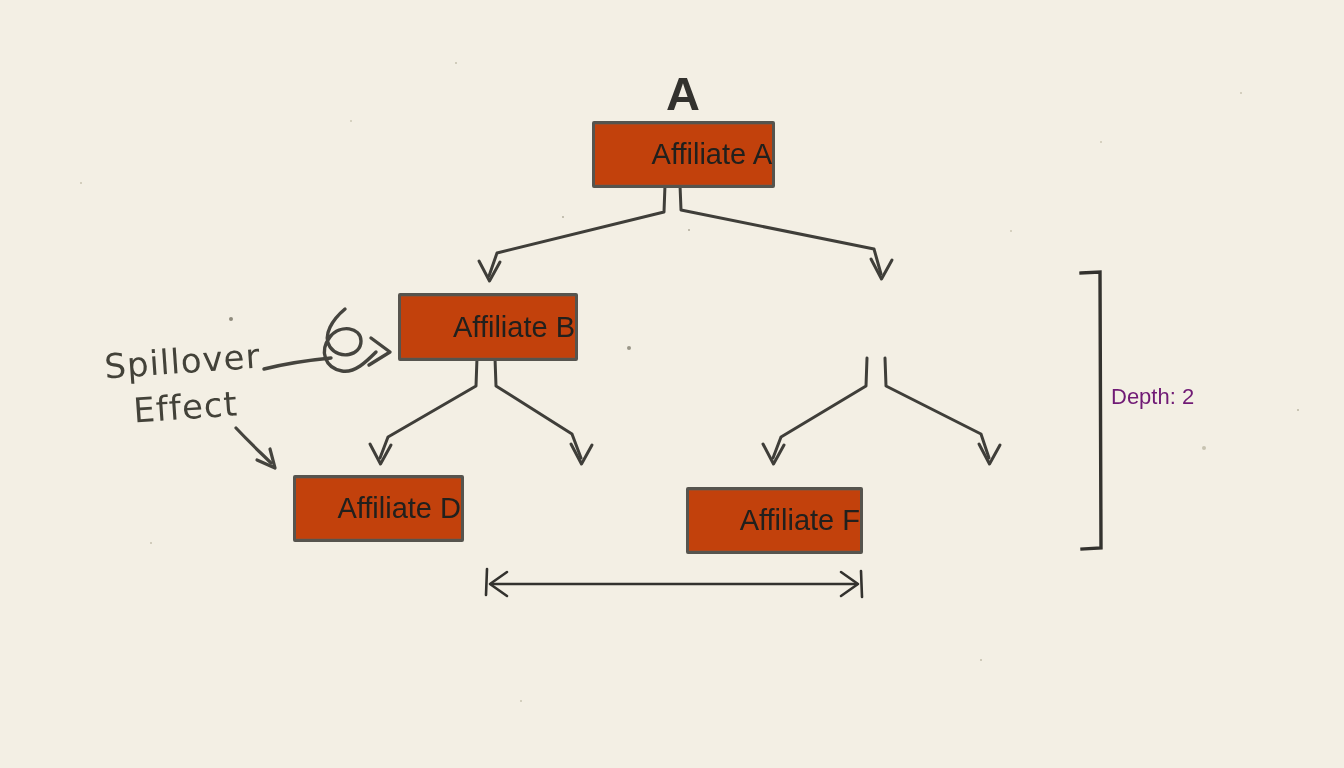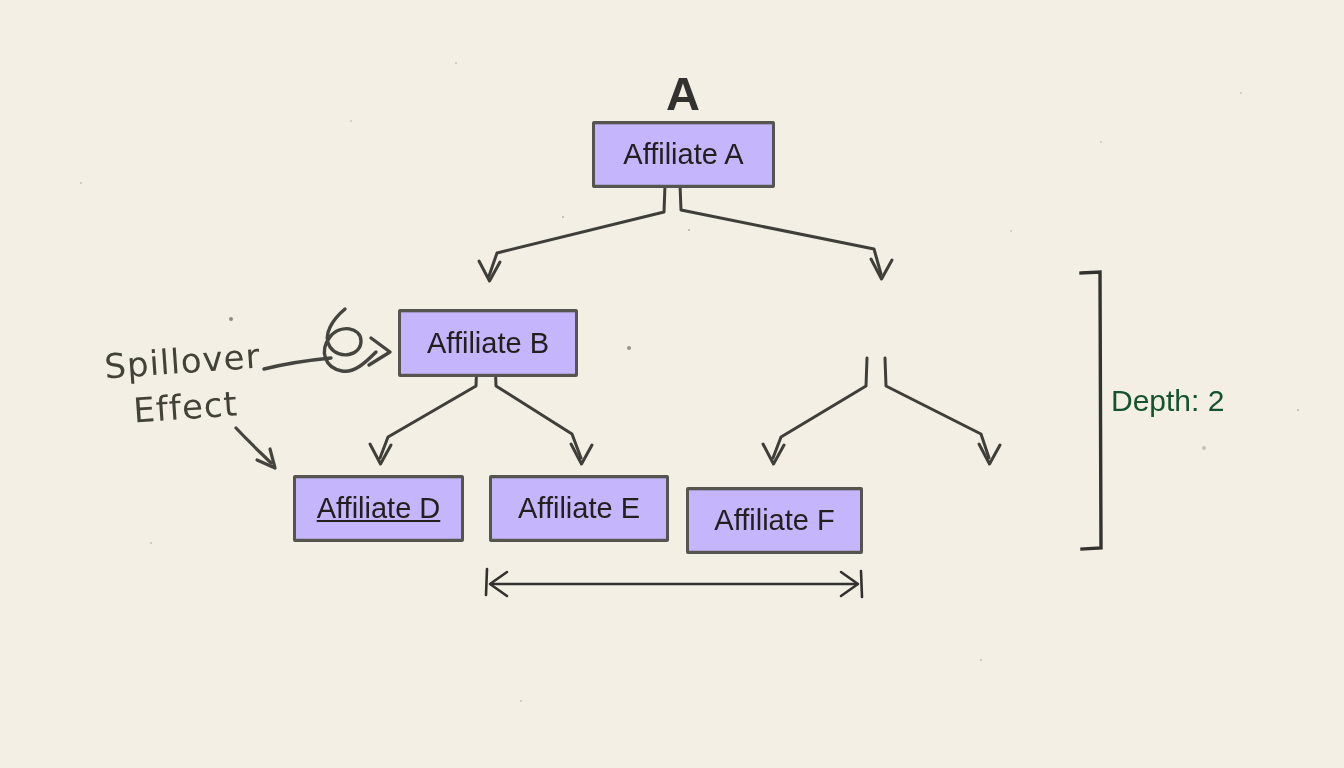--- a/index.html
+++ b/index.html
@@ -36,43 +36,43 @@
 
   .tree-title{
     position:absolute;left:643px;top:66px;width:80px;
     text-align:center;font-size:47px;font-weight:600;color:#33322e;
   }
 
   .node{
     position:absolute;
     border:3px solid #56544e;
     border-radius:2px;
-    background:#c4b5fd;
+    background:#c2410c;
     box-shadow:inset 0 1px 0 rgba(98,95,86,.35), inset 0 -1px 0 rgba(98,95,86,.25);
-    display:flex;align-items:center;justify-content:center;
+    display:flex;align-items:center;justify-content:flex-end;
     color:#21201d;font-size:29px;
   }
   .node-a{left:592px;top:121px;width:177px;height:61px;}
-  .node-b{left:398px;top:293px;width:174px;height:62px;margin-top:16px;}
+  .node-b{left:398px;top:293px;width:174px;height:62px;}
   .node-c{left:792px;top:293px;width:175px;height:62px;}
-  .node-d{left:293px;top:475px;width:165px;height:61px;text-decoration:underline;}
+  .node-d{left:293px;top:475px;width:165px;height:61px;}
   .node-e{left:489px;top:475px;width:174px;height:61px;}
   .node-f{left:686px;top:475px;width:171px;height:61px;margin-top:12px;}
   .node-g{left:901px;top:475px;width:171px;height:61px;}
 
   .spillover{
     position:absolute;left:95px;top:338px;width:178px;
     text-align:center;font-size:34px;line-height:1.36;color:#434239;
     font-family:"DejaVu Sans",sans-serif;
     transform:rotate(-4deg);
     letter-spacing:1px;
   }
   .depth-label{
     position:absolute;left:1111px;top:384px;
-    font-size:30px;color:#14532d;
+    font-size:22px;color:#701a75;
   }
   .width-label{
     position:absolute;left:560px;top:602px;width:235px;text-align:center;
     font-size:31px;color:#1c1b19;
   }
 </style>
 </head>
 <body>
 
 <div class="canvas">
@@ -124,23 +124,20 @@
 
   <div class="node node-a">
     <span>Affiliate A</span>
   </div>
   <div class="node node-b">
     <span>Affiliate B</span>
   </div>
   <div class="node node-d">
     <span>Affiliate D</span>
   </div>
-  <div class="node node-e">
-    <span>Affiliate E</span>
-  </div>
   <div class="node node-f">
     <span>Affiliate F</span>
   </div>
 
   <div class="spillover">
     <div>Spillover</div>
     <div>Effect</div>
   </div>
 
   <div class="depth-label">Depth: 2</div>

